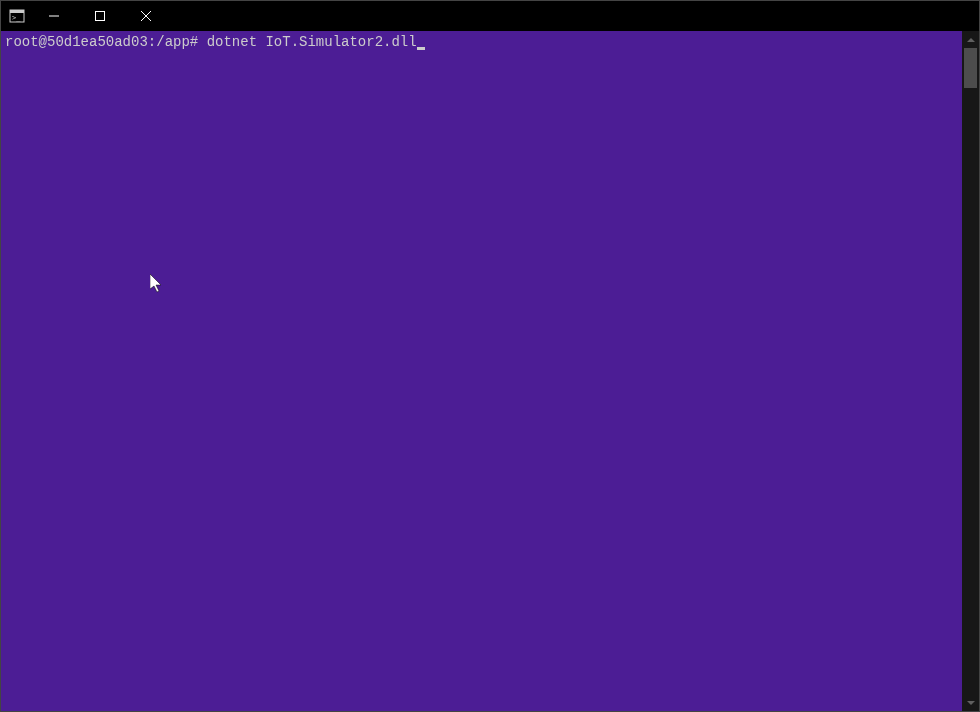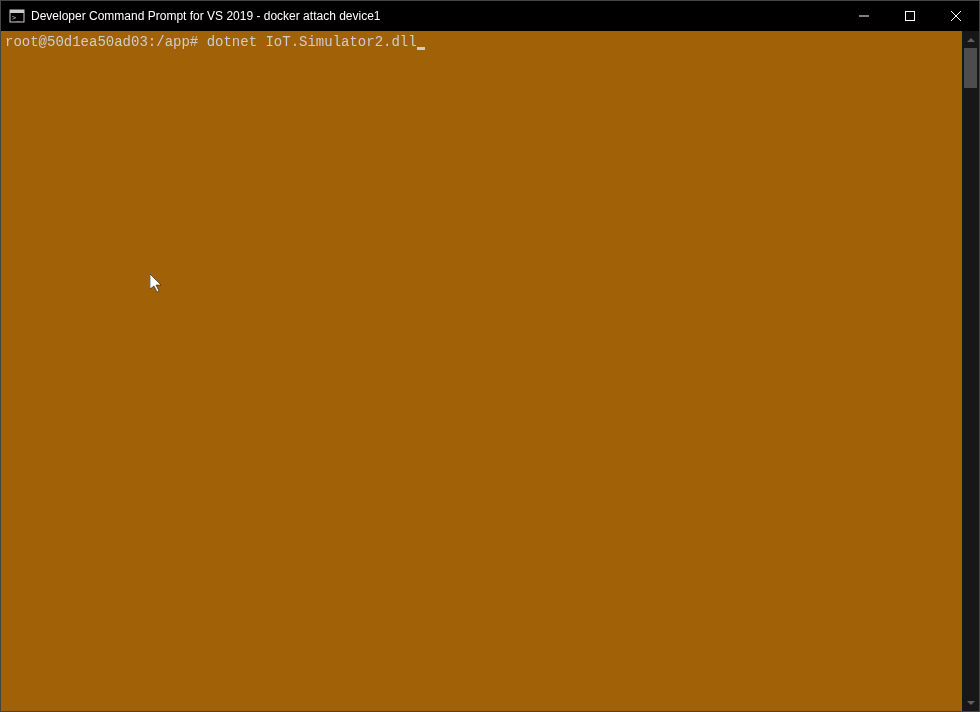--- a/index.html
+++ b/index.html
@@ -62,21 +62,21 @@
       height: 100%;
       display: flex;
       align-items: center;
       justify-content: center;
       color: #ffffff;
       cursor: pointer;
     }
     
     .terminal-body {
       flex: 1;
-      background: #a16207;
+      background: #4c1d95;
       position: relative;
       display: flex;
     }
     
     .terminal-content {
       flex: 1;
       padding: 2px 4px;
       font-family: Consolas, "Courier New", monospace;
       font-size: 14px;
       line-height: 18px;
@@ -150,21 +150,20 @@
 
 <div class="window">
   <div class="titlebar">
     <div class="titlebar-icon">
       <svg width="16" height="16" viewBox="0 0 16 16">
         <rect x="1" y="2" width="14" height="12" fill="none" stroke="#ccc" stroke-width="1"></rect>
         <rect x="1" y="2" width="14" height="3" fill="#ccc"></rect>
         <text x="3" y="12" font-size="7" fill="#ccc" font-family="monospace">&gt;_</text>
       </svg>
     </div>
-    <div class="titlebar-title">Developer Command Prompt for VS 2019 - docker  attach device1</div>
     <div class="window-controls">
       <div class="window-control">
         <svg width="10" height="10" viewBox="0 0 10 10">
           <line x1="0" y1="5" x2="10" y2="5" stroke="#fff" stroke-width="1"></line>
         </svg>
       </div>
       <div class="window-control">
         <svg width="10" height="10" viewBox="0 0 10 10">
           <rect x="0.5" y="0.5" width="9" height="9" fill="none" stroke="#fff" stroke-width="1"></rect>
         </svg>

